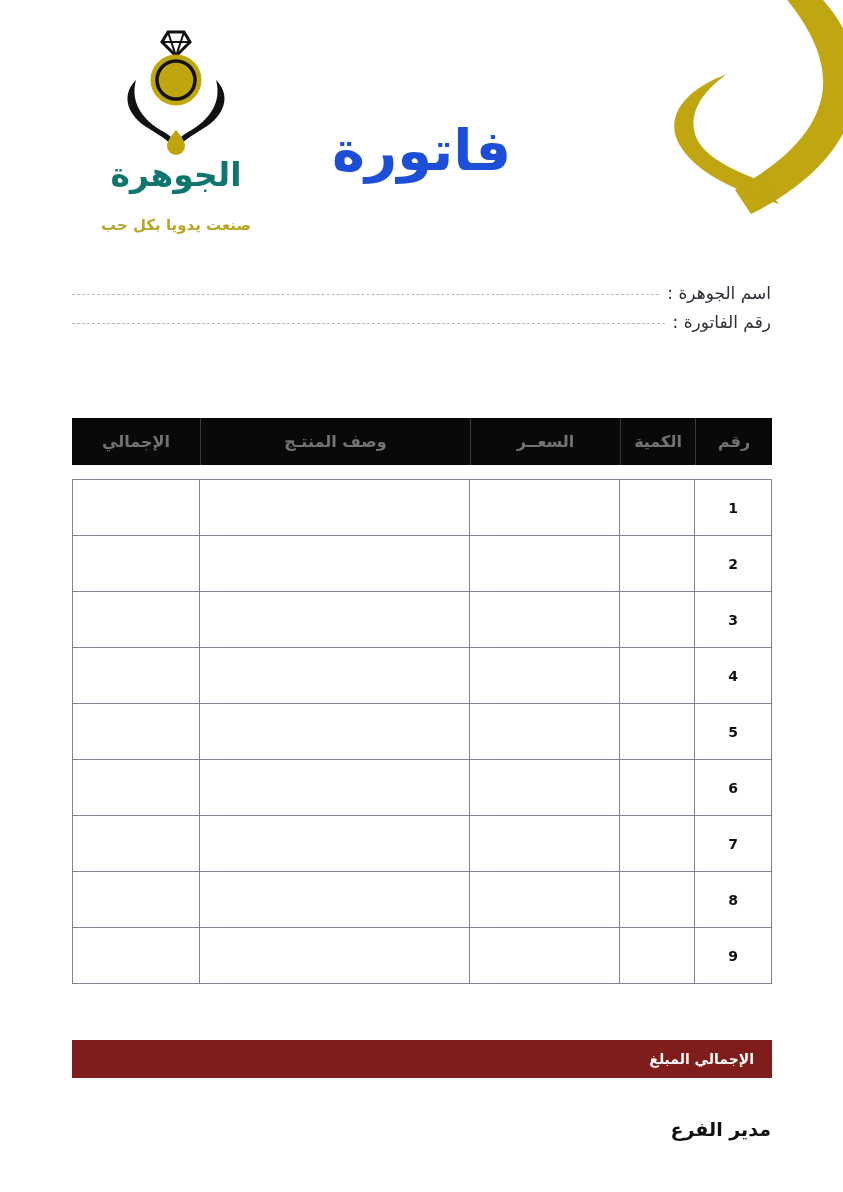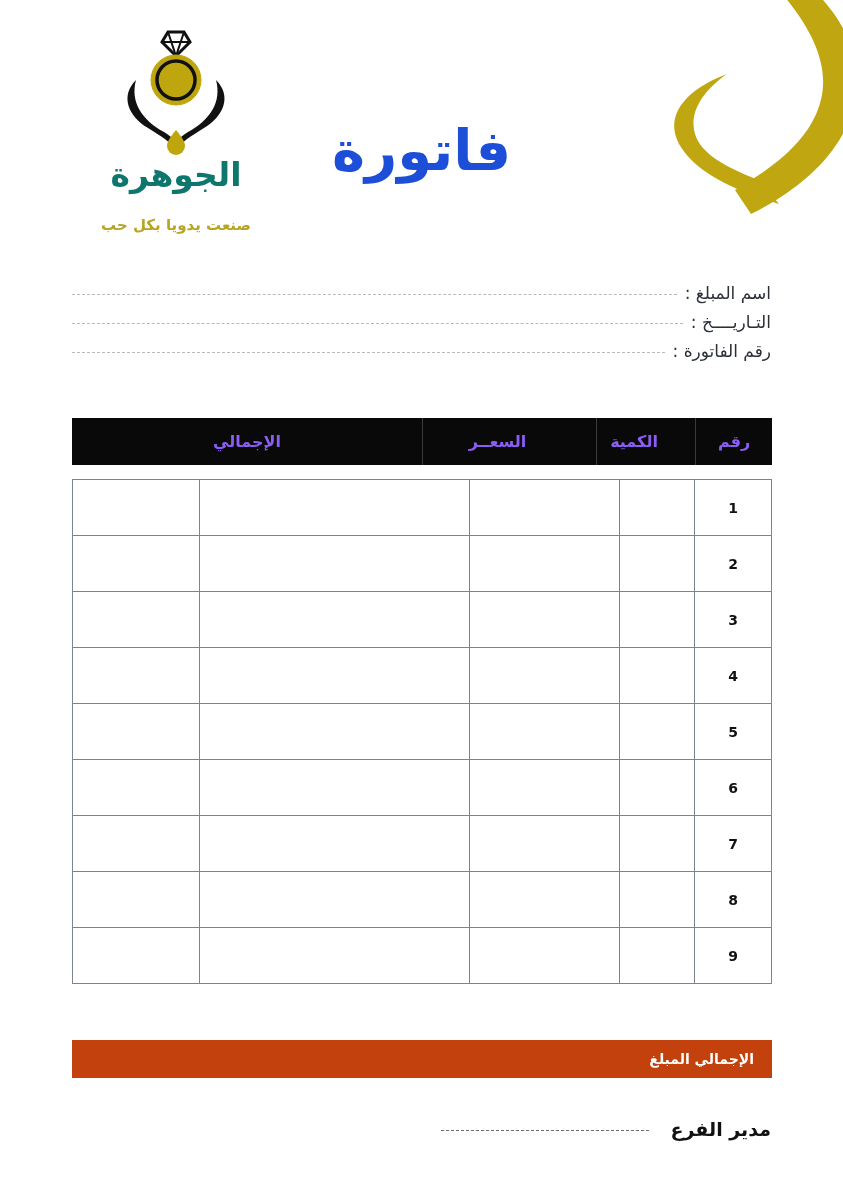--- a/index.html
+++ b/index.html
@@ -116,26 +116,25 @@
   .t-head {
     display: flex;
     flex-direction: row;
     height: 47px;
     background: #090909;
   }
   .t-head .cell {
     display: flex;
     align-items: center;
     justify-content: center;
-    color: #8b5cf6;
+    color: #737373;
     font-size: 16px;
     font-weight: 700;
     border-left: 1px solid #3a3a3a;
     direction: rtl;
-    margin-left: 24px;
   }
   .t-head .cell:last-child { border-left: none; }
 
   .t-body {
     margin-top: 14px;
     border: 1px solid #7c8490;
     border-bottom: none;
   }
   .t-row {
     display: flex;
@@ -162,42 +161,42 @@
   .col-desc   { flex: 0 0 270px; }
   .col-total  { flex: 1 1 auto; }
 
   
   .total-bar {
     position: absolute;
     left: 72px;
     top: 1040px;
     width: 700px;
     height: 38px;
-    background: #c2410c;
+    background: #7f1d1d;
     display: flex;
     align-items: center;
     justify-content: flex-start;
     direction: rtl;
   }
   .total-bar .total-label {
     color: #ffffff;
     font-size: 14px;
     font-weight: 700;
     padding-right: 18px;
     direction: rtl;
   }
 
   
   .footer-sign {
     position: absolute;
     right: 72px;
     top: 1118px;
     width: 330px;
     display: flex;
-    flex-direction: row;
+    flex-direction: column;
     align-items: baseline;
     direction: rtl;
   }
   .sign-label {
     font-size: 19px;
     font-weight: 700;
     color: #111111;
     white-space: nowrap;
     direction: rtl;
     flex: 0 0 auto;
@@ -242,38 +241,35 @@
     <path d="M70 106 C 64 113, 61 118, 61 122 A 9 9 0 0 0 79 122 C 79 118, 76 113, 70 106 Z" fill="#BFA50E"></path>
   </svg>
   <div class="brand-name">الجوهرة</div>
   <div class="brand-tagline">صنعت يدويا بكل حب</div>
 </div>
 
 <div class="invoice-title">فاتورة</div>
 
 <div class="meta-block">
   <div class="meta-row">
-    <span class="meta-label">اسم المبلغ :</span>
-    <span class="meta-line"></span>
-  </div>
-  <div class="meta-row">
-    <span class="meta-label">التـاريــــخ :</span>
+    <span class="meta-label">اسم الجوهرة :</span>
     <span class="meta-line"></span>
   </div>
   <div class="meta-row">
     <span class="meta-label">رقم الفاتورة :</span>
     <span class="meta-line"></span>
   </div>
 </div>
 
 <div class="items-table">
   <div class="t-head">
     <div class="cell col-no">رقم</div>
     <div class="cell col-qty">الكمية</div>
     <div class="cell col-price">السعــر</div>
+    <div class="cell col-desc">وصف المنتـج</div>
     <div class="cell col-total">الإجمالي</div>
   </div>
   <div class="t-body" id="table-body">
       <div class="t-row">
         <div class="cell col-no">1</div>
         <div class="cell col-qty"></div>
         <div class="cell col-price"></div>
         <div class="cell col-desc"></div>
         <div class="cell col-total"></div>
       </div>

